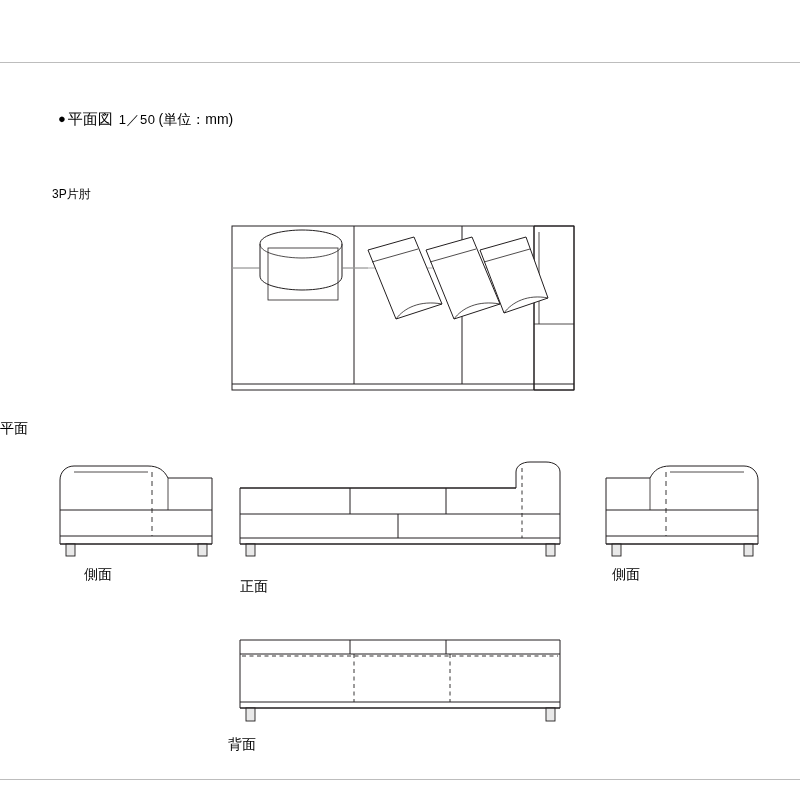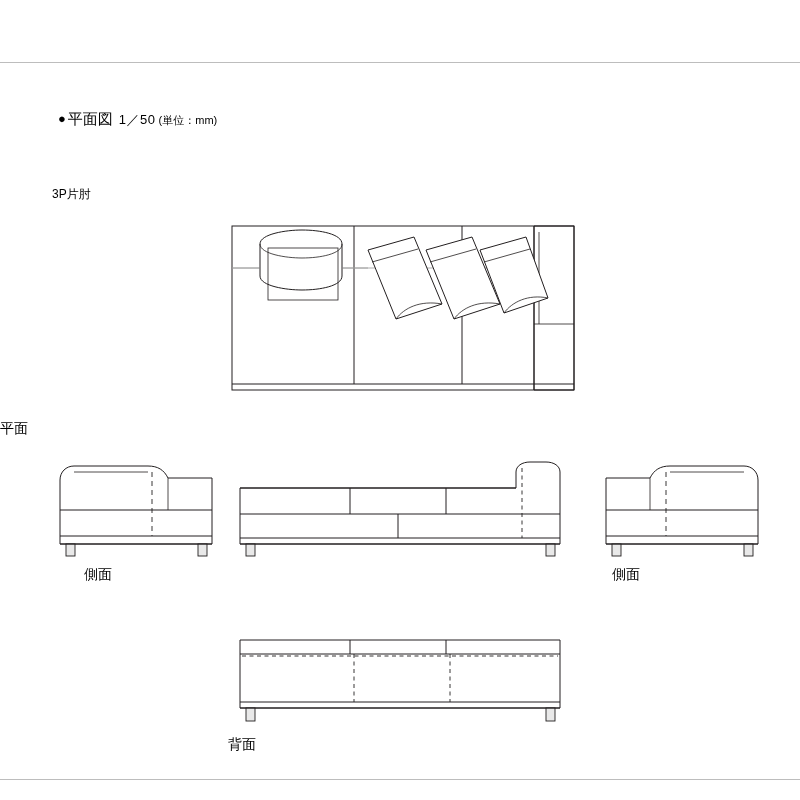--- a/index.html
+++ b/index.html
@@ -47,21 +47,21 @@
     font-size:13px;
     vertical-align:1px;
     margin-right:2px;
   }
   .sec-head .scale{
     font-size:13px;
     letter-spacing:0.5px;
     margin-left:6px;
   }
   .sec-head .unit{
-    font-size:11px;
+    font-size:14px;
     margin-left:3px;
   }
 
   .sub-label{
     position:absolute;
     left:52px; top:186px;
     font-size:12px;
     color:#000;
     white-space:nowrap;
   }
@@ -173,20 +173,21 @@
     <line class="ln" x1="114" y1="40" x2="114" y2="66"></line>
     <line class="ln" x1="210" y1="40" x2="210" y2="66"></line>
     <line class="ln" x1="162" y1="66" x2="162" y2="90"></line>
 
     <path class="dash2" d="M286 20 L286 90"></path>
 
     <rect class="leg" x="10" y="96" width="9" height="12"></rect>
     <rect class="leg" x="310" y="96" width="9" height="12"></rect>
     <line class="ln" x1="4" y1="96" x2="324" y2="96"></line>
   </svg>
+  <div class="caption cap-front">正面</div>
 
   <svg class="view-side-right" style="position:absolute;left:598px;top:448px;" width="168" height="110" viewBox="0 0 168 110">
     <path class="lnw" d="M160 96 L160 32 C160 24 154 18 146 18 L72 18 C62 18 56 22 52 30 L8 30 L8 96 Z"></path>
     <line class="ln" x1="8" y1="62" x2="160" y2="62"></line>
     <line class="ln" x1="8" y1="88" x2="160" y2="88"></line>
     <path class="thin" d="M72 24 L146 24"></path>
     <path class="dash" d="M68 24 L68 88"></path>
     <path class="thin" d="M52 30 L52 62"></path>
     <rect class="leg" x="14" y="96" width="9" height="12"></rect>
     <rect class="leg" x="146" y="96" width="9" height="12"></rect>

